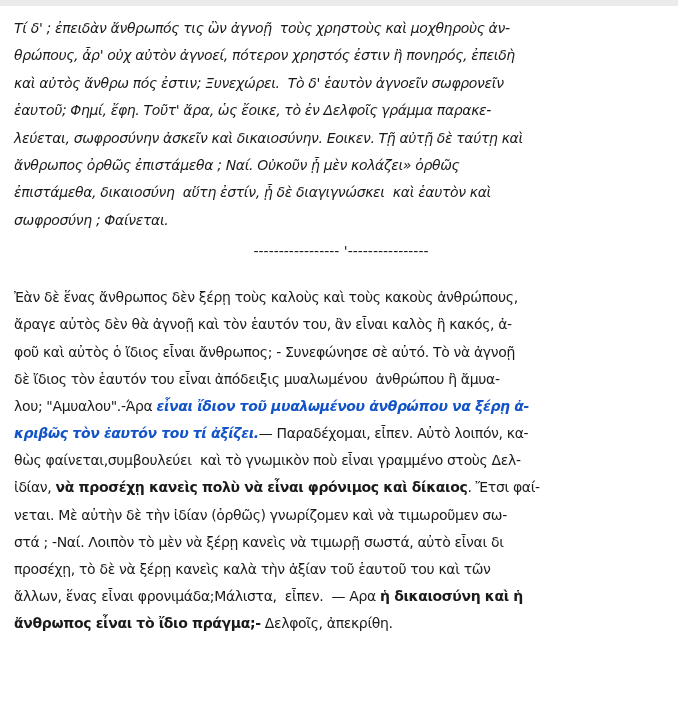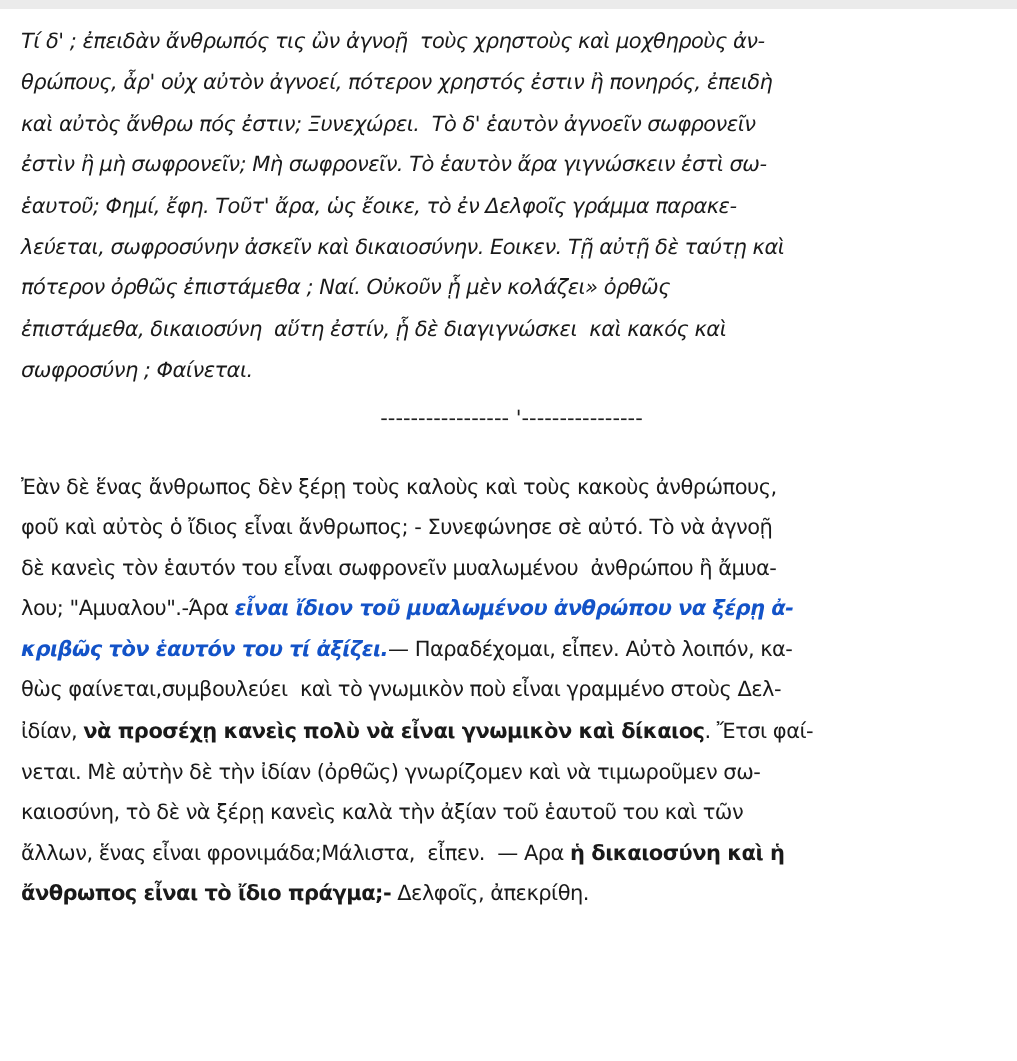--- a/index.html
+++ b/index.html
@@ -53,34 +53,35 @@
 </head>
 <body>
 
 <div class="top-bar"></div>
 
 <div class="content">
   <div class="para para-original">
       <div class="line">Τί δ' ; ἐπειδὰν ἄνθρωπός τις ὢν ἀγνοῇ  τοὺς χρηστοὺς καὶ μοχθηροὺς ἀν-</div>
       <div class="line">θρώπους, ἆρ' οὐχ αὐτὸν ἀγνοεί, πότερον χρηστός ἐστιν ἢ πονηρός, ἐπειδὴ</div>
       <div class="line">καὶ αὐτὸς ἄνθρω πός ἐστιν; Ξυνεχώρει.  Τὸ δ' ἑαυτὸν ἀγνοεῖν σωφρονεῖν</div>
-      <div class="line">ἐστὶν ἢ μὴ σωφρονεῖν; Μὴ σωφρονεῖν. Τὸ ἑαυτὸν ἄρα γιγνώσκειν ἐστὶ σω-</div>
       <div class="line">ἑαυτοῦ; Φημί, ἔφη. Τοῦτ' ἄρα, ὡς ἔοικε, τὸ ἐν Δελφοῖς γράμμα παρακε-</div>
       <div class="line">λεύεται, σωφροσύνην ἀσκεῖν καὶ δικαιοσύνην. Εοικεν. Τῇ αὐτῇ δὲ ταύτῃ καὶ</div>
-      <div class="line">πότερον ὀρθῶς ἐπιστάμεθα ; Ναί. Οὐκοῦν ᾗ μὲν κολάζει» ὀρθῶς</div>
-      <div class="line">ἐπιστάμεθα, δικαιοσύνη  αὕτη ἐστίν, ᾗ δὲ διαγιγνώσκει  καὶ κακός καὶ</div>
+      <div class="line">ἄνθρωπος ὀρθῶς ἐπιστάμεθα ; Ναί. Οὐκοῦν ᾗ μὲν κολάζει» ὀρθῶς</div>
+      <div class="line">ἐπιστάμεθα, δικαιοσύνη  αὕτη ἐστίν, ᾗ δὲ διαγιγνώσκει  καὶ ἑαυτὸν καὶ</div>
       <div class="line">σωφροσύνη ; Φαίνεται.</div>
     </div>
   <div class="divider">----------------- '----------------</div>
   <div class="para para-translation">
       <div class="line"><span class="seg seg-n">Ἐὰν δὲ ἕνας ἄνθρωπος δὲν ξέρῃ τοὺς καλοὺς καὶ τοὺς κακοὺς ἀνθρώπους,</span></div>
+      <div class="line"><span class="seg seg-n">ἄραγε αὐτὸς δὲν θὰ ἀγνοῇ καὶ τὸν ἑαυτόν του, ἂν εἶναι καλὸς ἢ κακός, ἀ-</span></div>
       <div class="line"><span class="seg seg-n">φοῦ καὶ αὐτὸς ὁ ἴδιος εἶναι ἄνθρωπος; - Συνεφώνησε σὲ αὐτό. Τὸ νὰ ἀγνοῇ</span></div>
-      <div class="line"><span class="seg seg-n">δὲ κανεὶς τὸν ἑαυτόν του εἶναι σωφρονεῖν μυαλωμένου  ἀνθρώπου ἢ ἄμυα-</span></div>
+      <div class="line"><span class="seg seg-n">δὲ ἴδιος τὸν ἑαυτόν του εἶναι ἀπόδειξις μυαλωμένου  ἀνθρώπου ἢ ἄμυα-</span></div>
       <div class="line"><span class="seg seg-n">λου; "Αμυαλου".-Άρα </span><span class="seg seg-u">εἶναι ἴδιον τοῦ μυαλωμένου ἀνθρώπου να ξέρῃ ἀ-</span></div>
       <div class="line"><span class="seg seg-u">κριβῶς τὸν ἑαυτόν του τί ἀξίζει.</span><span class="seg seg-n">— Παραδέχομαι, εἶπεν. Αὐτὸ λοιπόν, κα-</span></div>
       <div class="line"><span class="seg seg-n">θὼς φαίνεται,συμβουλεύει  καὶ τὸ γνωμικὸν ποὺ εἶναι γραμμένο στοὺς Δελ-</span></div>
-      <div class="line"><span class="seg seg-n">ἰδίαν, </span><span class="seg seg-b">νὰ προσέχῃ κανεὶς πολὺ νὰ εἶναι γνωμικὸν καὶ δίκαιος</span><span class="seg seg-n">. Ἔτσι φαί-</span></div>
+      <div class="line"><span class="seg seg-n">ἰδίαν, </span><span class="seg seg-b">νὰ προσέχῃ κανεὶς πολὺ νὰ εἶναι φρόνιμος καὶ δίκαιος</span><span class="seg seg-n">. Ἔτσι φαί-</span></div>
       <div class="line"><span class="seg seg-n">νεται. Μὲ αὐτὴν δὲ τὴν ἰδίαν (ὀρθῶς) γνωρίζομεν καὶ νὰ τιμωροῦμεν σω-</span></div>
-      <div class="line"><span class="seg seg-n">καιοσύνη, τὸ δὲ νὰ ξέρῃ κανεὶς καλὰ τὴν ἀξίαν τοῦ ἑαυτοῦ του καὶ τῶν</span></div>
+      <div class="line"><span class="seg seg-n">στά ; -Ναί. Λοιπὸν τὸ μὲν νὰ ξέρῃ κανεὶς νὰ τιμωρῇ σωστά, αὐτὸ εἶναι δι</span></div>
+      <div class="line"><span class="seg seg-n">προσέχῃ, τὸ δὲ νὰ ξέρῃ κανεὶς καλὰ τὴν ἀξίαν τοῦ ἑαυτοῦ του καὶ τῶν</span></div>
       <div class="line"><span class="seg seg-n">ἄλλων, ἕνας εἶναι φρονιμάδα;Μάλιστα,  εἶπεν.  — Αρα </span><span class="seg seg-b">ἡ δικαιοσύνη καὶ ἡ</span></div>
       <div class="line"><span class="seg seg-b">ἄνθρωπος εἶναι τὸ ἴδιο πράγμα;-</span><span class="seg seg-n"> Δελφοῖς, ἀπεκρίθη.</span></div>
     </div>
 </div>
 
 </body></html>

